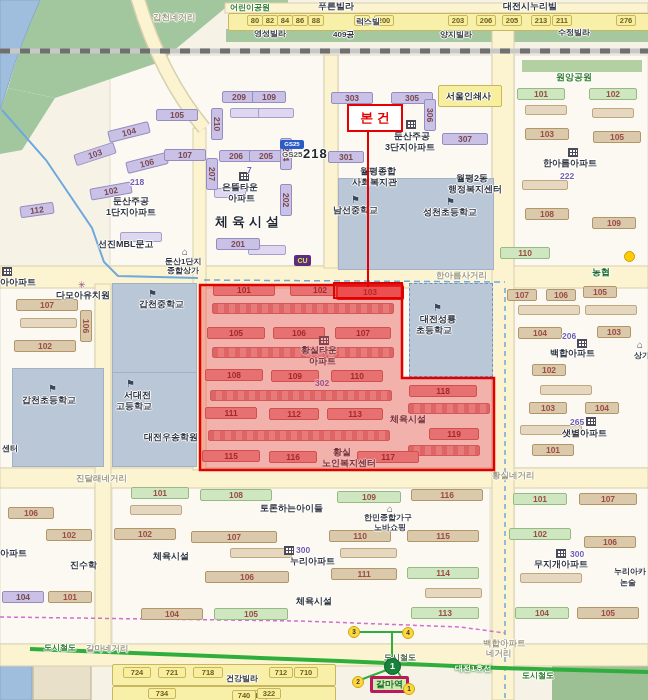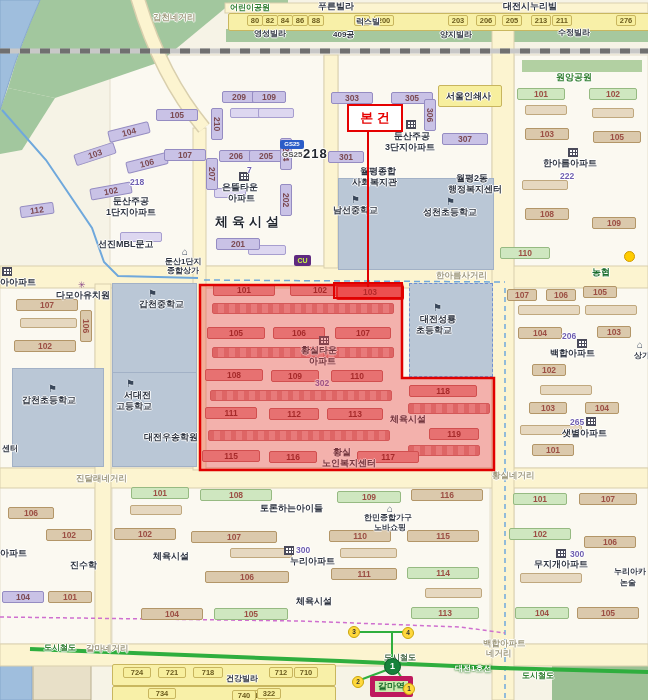--- a/index.html
+++ b/index.html
@@ -32,21 +32,21 @@
   .icon{position:absolute;z-index:12;font-style:normal;}
   .flag{font-size:10px;color:#39475a;text-shadow:0 0 2px #fff;}
   .apt{width:8px;height:7px;border:1px solid #4a4a5a;background:#fff;
        background-image:linear-gradient(to right,#4a4a5a 1px,transparent 1px),linear-gradient(to bottom,#4a4a5a 1px,transparent 1px);
        background-size:3px 3px;}
   .gs{width:24px;height:9px;background:#2a5cc8;color:#fff;font-size:6px;font-weight:bold;text-align:center;line-height:9px;border-radius:2px;}
   .cu{width:17px;height:11px;background:#5f2a80;color:#c5f542;font-size:7px;font-weight:bold;text-align:center;line-height:11px;border-radius:2px;}
   .nh{width:9px;height:9px;background:#ffcc00;border:1px solid #d09a00;border-radius:50%;}
   .stn{width:15px;height:15px;background:#17823b;border:1.5px solid #0c5c28;border-radius:50%;color:#fff;
        font-size:9px;font-weight:bold;text-align:center;line-height:15px;z-index:45;}
-  .stnName{background:#cdeab0;border:5px solid #be185d;color:#1d6e2b;font-size:9px;font-weight:bold;
+  .stnName{background:#cdeab0;border:3px solid #be185d;color:#1d6e2b;font-size:9px;font-weight:bold;
        padding:0 3px;border-radius:2px;line-height:11px;z-index:45;}
   .exit{width:10px;height:10px;background:#ffd83d;border:1px solid #caa50a;border-radius:50%;color:#333;
        font-size:6.5px;font-weight:bold;text-align:center;line-height:10px;z-index:45;}
   .online{color:#fff;font-size:8px;font-weight:bold;z-index:45;text-shadow:0 0 2px #1a7a1a,0 0 2px #1a7a1a;}
   .overlay{z-index:40;pointer-events:none;}
   .subject{position:absolute;left:347px;top:104px;width:52px;height:24px;background:#fff;border:2px solid #e60000;
        color:#e60000;font-weight:bold;font-size:13px;text-align:center;line-height:24px;z-index:50;}
 </style>
 </head>
 <body>

